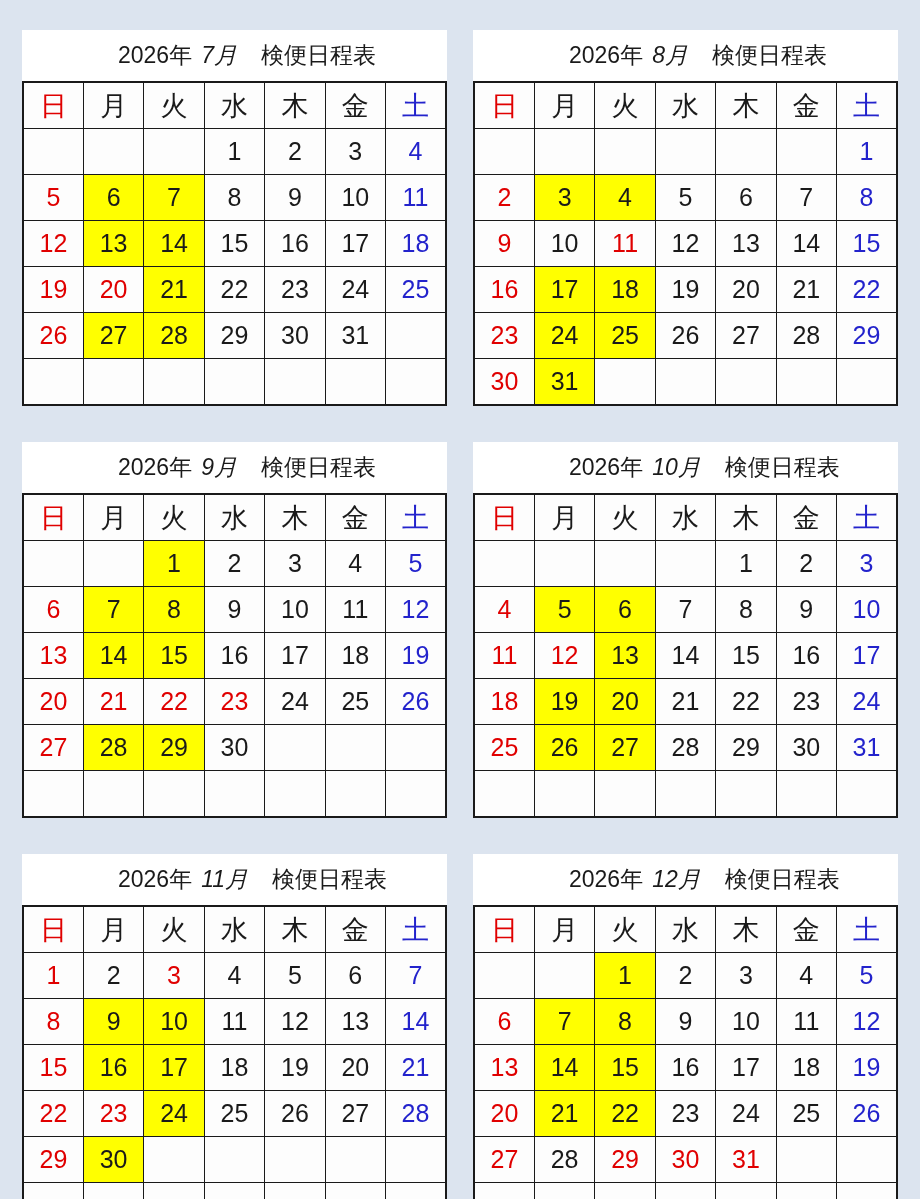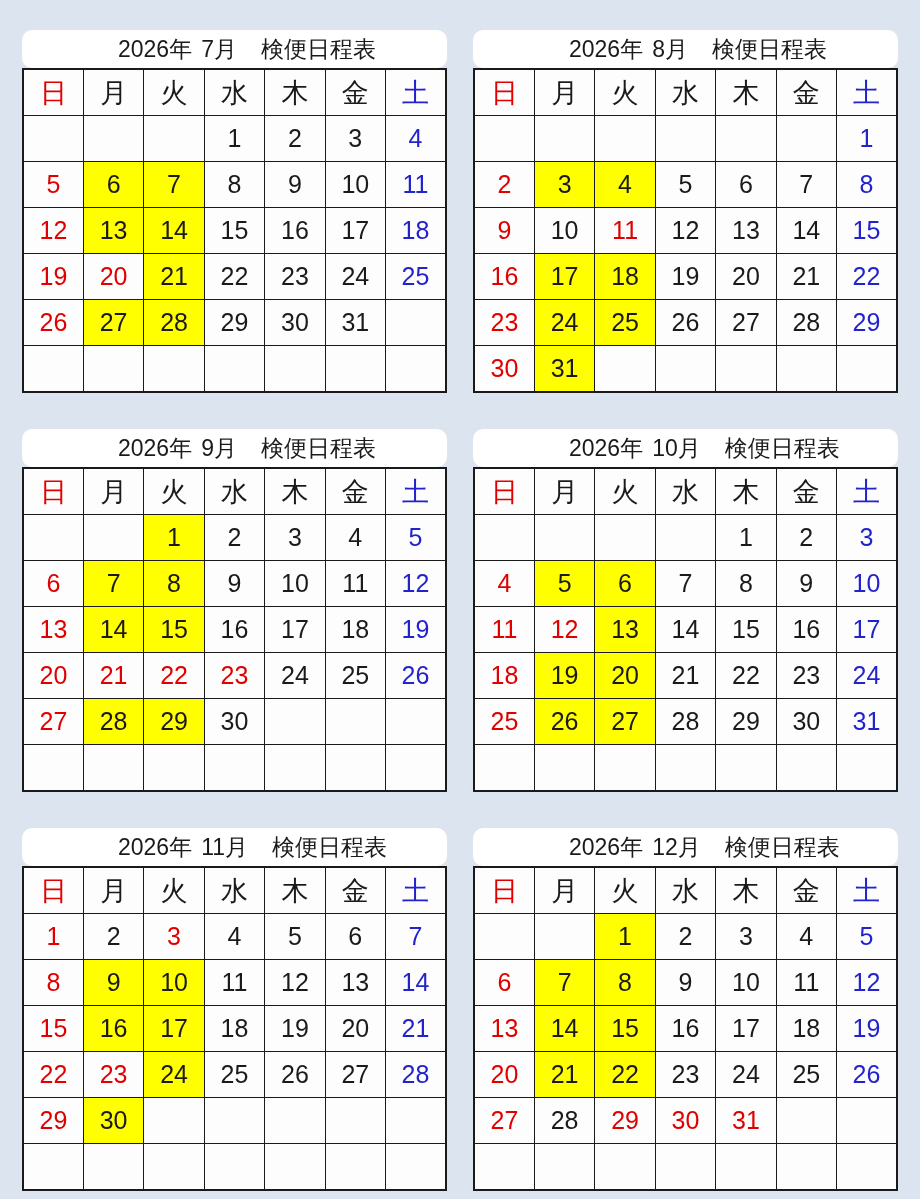--- a/index.html
+++ b/index.html
@@ -14,33 +14,32 @@
   .grid {
     display: grid;
     grid-template-columns: 425px 425px;
     column-gap: 26px;
     row-gap: 36px;
     padding: 30px 0 0 22px;
   }
   .cal { width: 425px; }
   .cal-title {
     background: var(--titlebg, #ffffff);
-    height: 38px;
+    height: 51px;
     display: flex;
     align-items: center;
     justify-content: flex-start;
     padding-left: 96px;
     box-sizing: border-box;
     font-size: 23px;
     color: var(--black, #1a1a1a);
     white-space: nowrap;
-    border-radius: 10px;
   }
   .cal-title .t-year  { margin-right: 9px; }
-  .cal-title .t-month { margin-right: 24px; }
+  .cal-title .t-month { margin-right: 24px; font-style: italic; }
   .cal-table {
     border-collapse: collapse;
     table-layout: fixed;
     width: 425px;
     background: var(--cell, #fdfdfd);
     border: 2px solid var(--border, #1a1a1a);
   }
   .cal-table th, .cal-table td {
     border: 1px solid var(--border, #1a1a1a);
     height: 45px;

